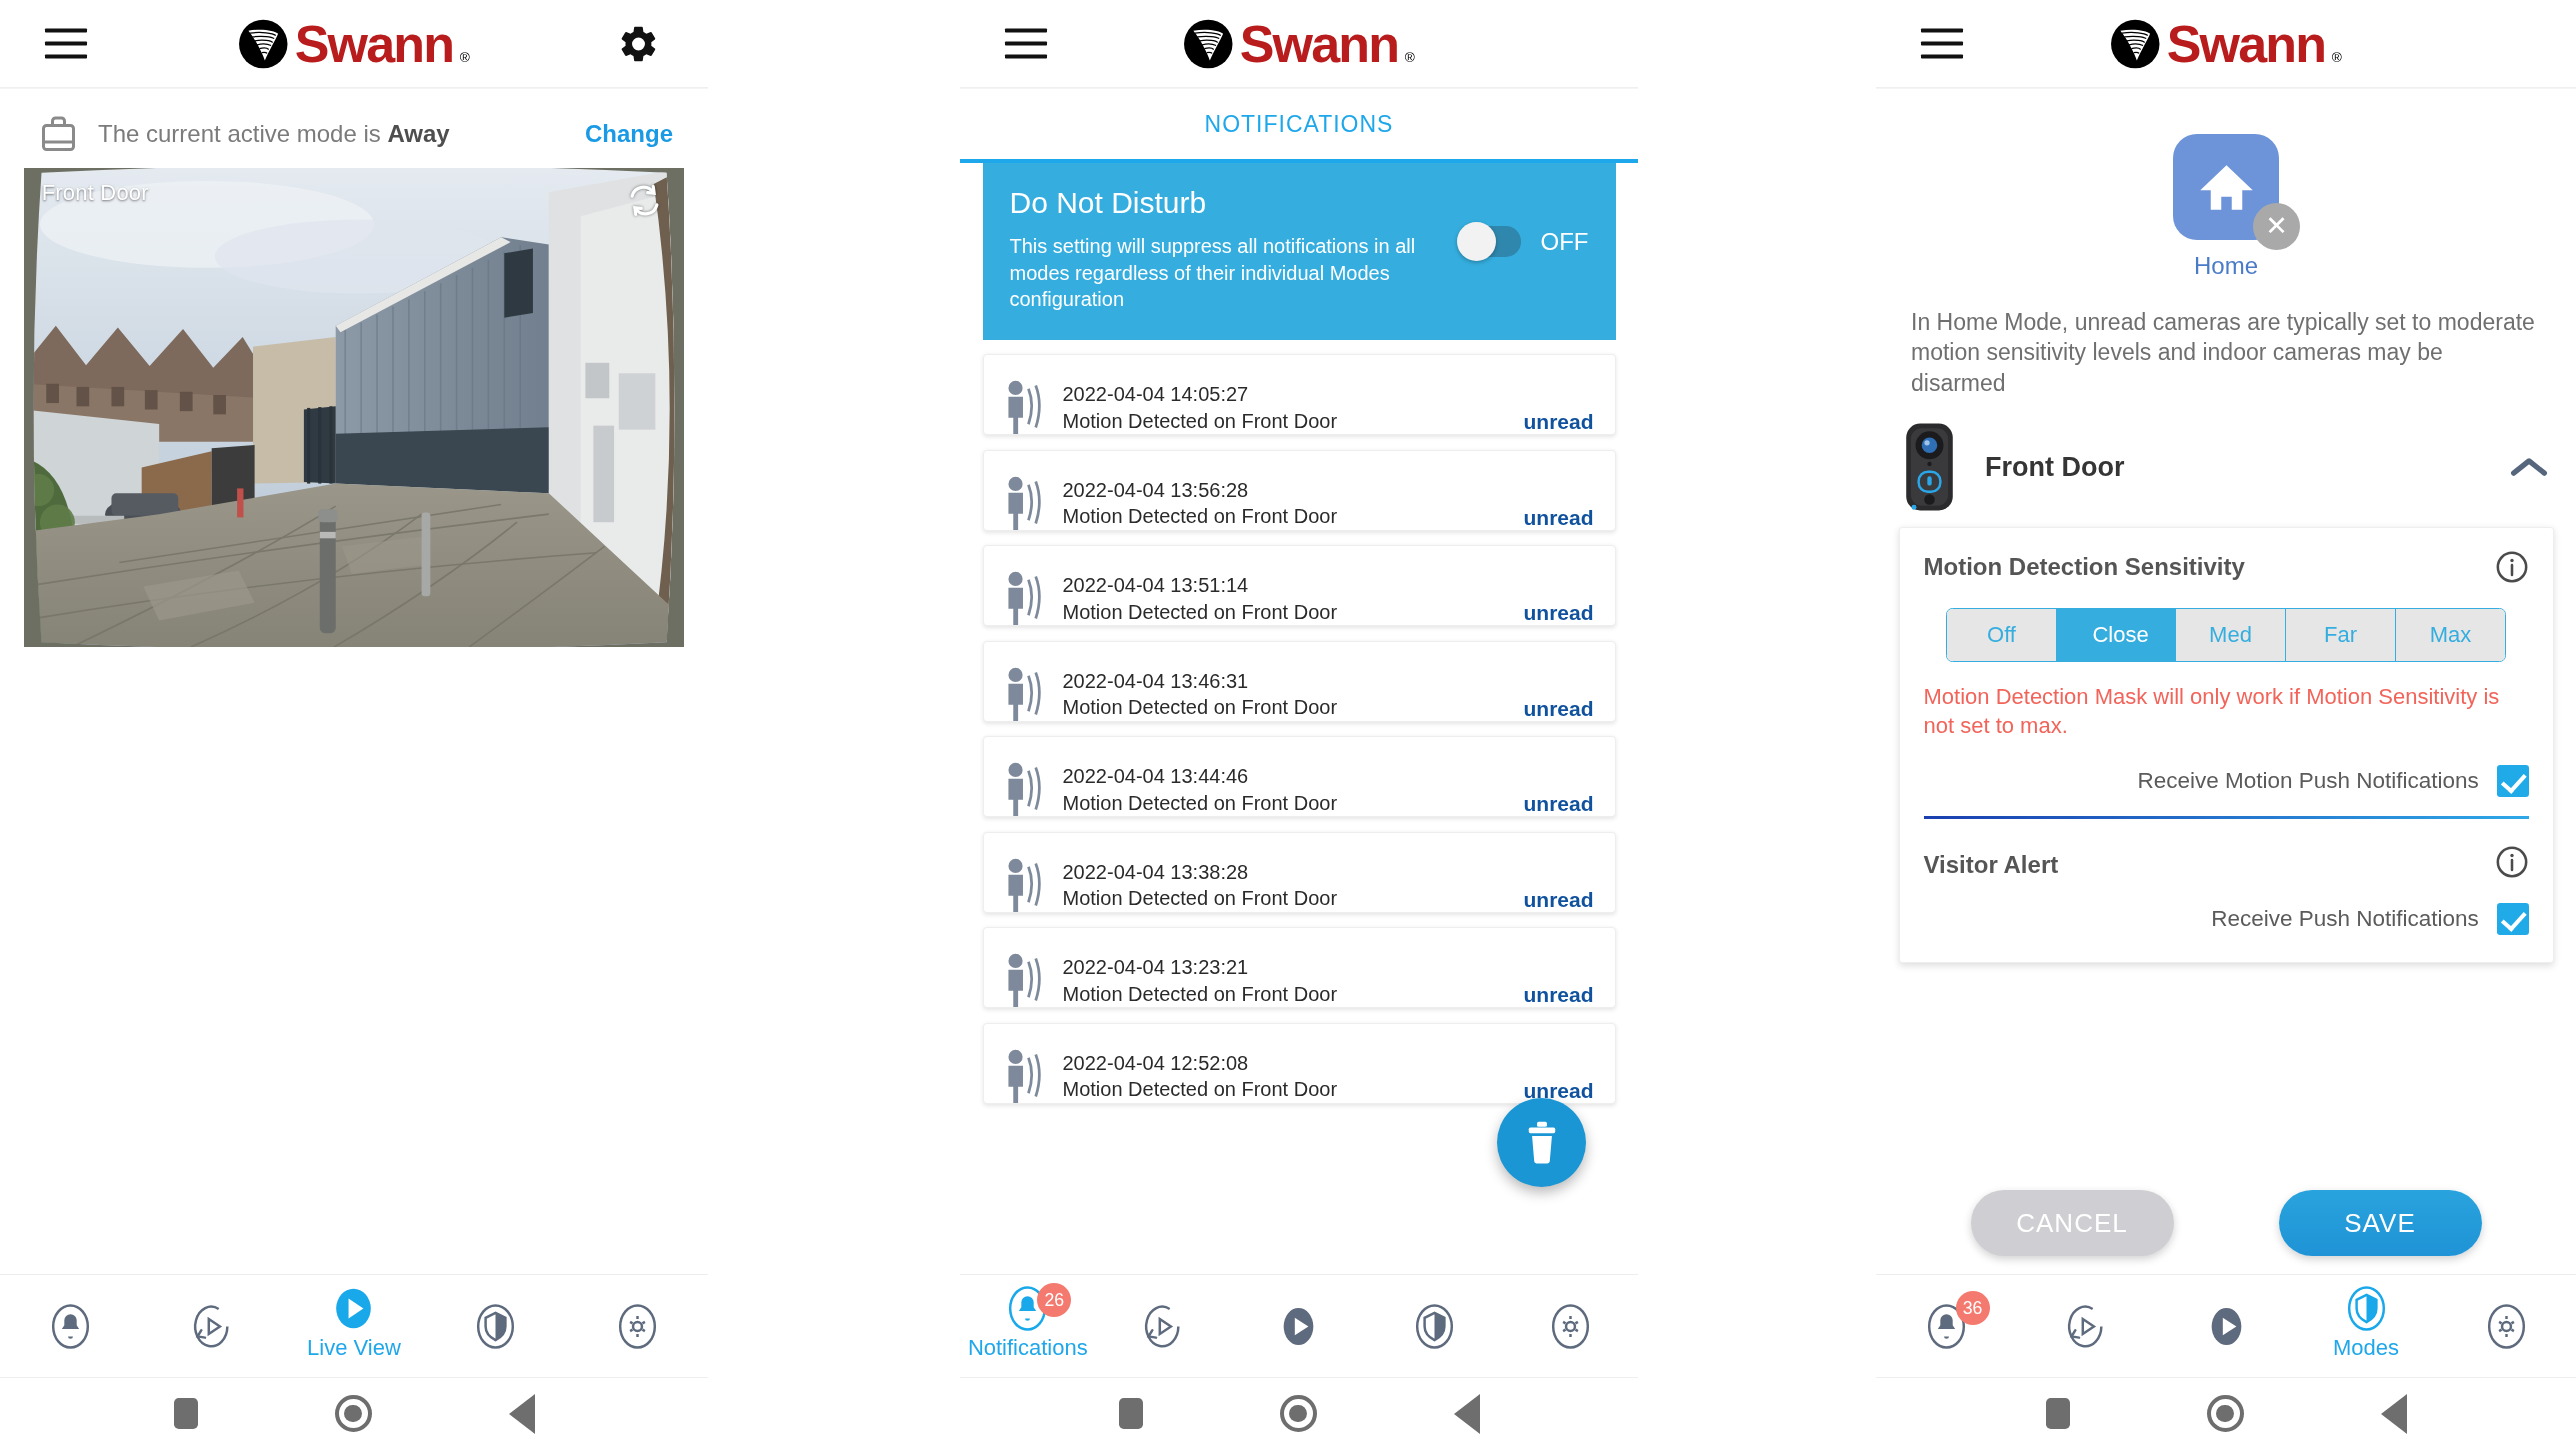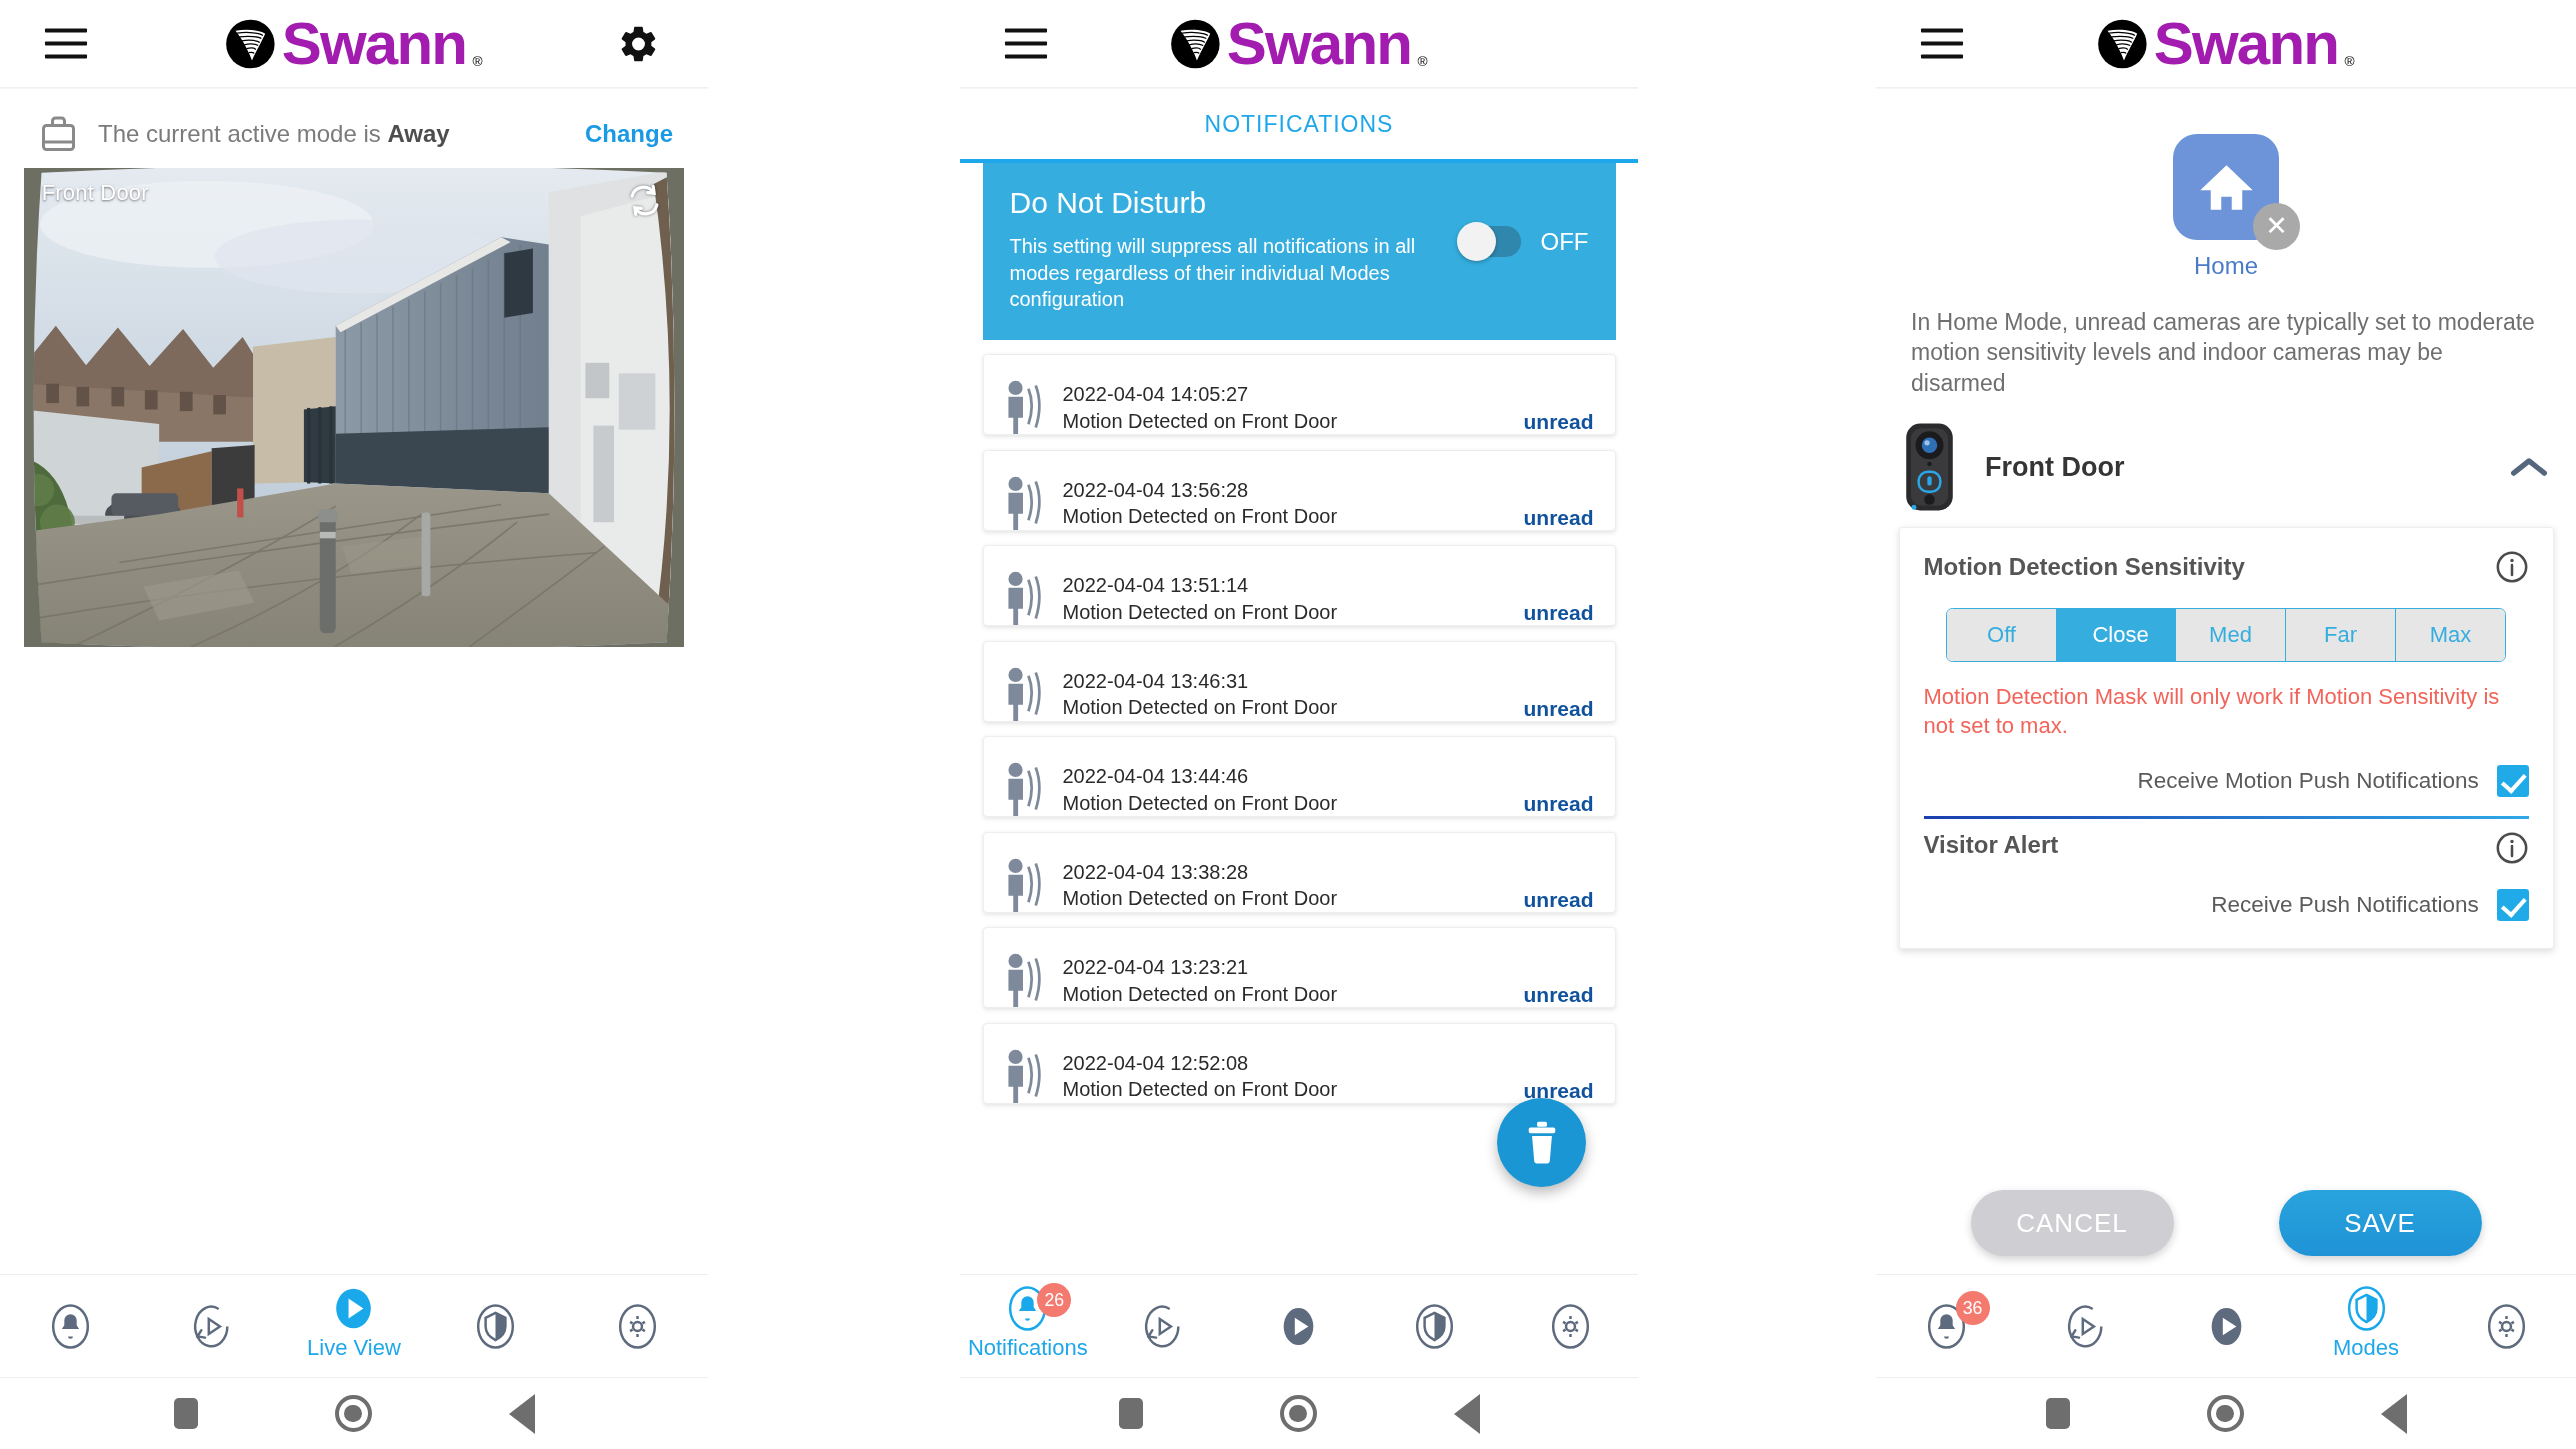--- a/index.html
+++ b/index.html
@@ -25,21 +25,21 @@
     height: 87px; flex: 0 0 87px;
     display: flex; align-items: center; position: relative;
     background: #fff;
   }
   .hamburger { position: absolute; left: 45px; top: 50%; transform: translateY(-50%);
     width: 42px; height: 31px; display: flex; flex-direction: column; justify-content: space-between; cursor: pointer; }
   .hamburger i { display: block; height: 4.8px; background: #111; border-radius: 0.8px; }
   .logo-wrap { position: absolute; left: 50%; top: 50%; transform: translate(-50%,-50%);
     display: flex; align-items: center; gap: 6.4px; }
   .logo-mark { width: 50px; height: 50px; flex: 0 0 50px; }
-  .logo-word { font-size: 60px; font-weight: 700; letter-spacing: -1.8px; color: #a21caf; line-height: 1; }
+  .logo-word { font-size: 52px; font-weight: 700; letter-spacing: -1.8px; color: #b91c1c; line-height: 1; }
   .logo-reg { font-size: 13.7px; color: #000; align-self: flex-end; padding-bottom: 4.8px; }
   .gear-top { position: absolute; right: 48px; top: 50%; transform: translateY(-50%); width: 43px; height: 43px; }
   .hair-soft { height: 2.4px; background: linear-gradient(180deg,#ececec,#f7f7f7); width:100%; flex:0 0 2.4px; }
 
   
   .mode-strip { height: 79px; flex: 0 0 79px; display: flex; align-items: center; padding: 11px 35px 0 40px; }
   .bag-icon { width: 37px; height: 39px; flex: 0 0 37px; margin-right: 21px; }
   .mode-text { font-size: 24px; color: #7b7b7b; flex: 1; white-space: nowrap; }
   .mode-text b { color: #4e4e4e; font-weight: 700; }
   .change-link { font-size: 24px; color: #1a9ae4; font-weight: 700; cursor: pointer; }
@@ -145,21 +145,21 @@
   .seg div:last-child { border-right: none; }
   .seg div.on { background: #35aedf; color: #fff; padding-left: 9px; }
 
   .warn { margin-top: 21px; font-size: 22px; color: #f2645a; line-height: 1.3; }
   .checkrow { display: flex; align-items: center; justify-content: flex-end; gap: 17.7px; margin-top: 24px; }
   .checklabel { font-size: 22.5px; color: #5b5b5b; }
   .cbox { width: 32px; height: 32px; border-radius: 3.2px; background: #21aae8; position: relative; flex: 0 0 32px; cursor: pointer; }
   .cbox::after { content: ""; position: absolute; left: 10.5px; top: 4px; width: 9.7px; height: 18.5px;
     border: solid #fff; border-width: 0 4px 4px 0; transform: rotate(42deg); }
   .divider-grad { height: 3.2px; margin-top: 19.3px; background: linear-gradient(90deg,#1b3fb0,#2ea8e8); }
-  .sec-head { display: flex; align-items: flex-start; justify-content: space-between; margin-top: 12px; gap: 44px; }
+  .sec-head { display: flex; align-items: flex-end; justify-content: space-between; margin-top: 26px; gap: 44px; }
 
   .actions { display: flex; justify-content: center; gap: 105px; padding: 0 0 17.7px 0; flex: 0 0 auto; }
   .btn { min-width: 203px; height: 66px; border-radius: 33px; display: flex; align-items: center;
     justify-content: center; font-size: 26px; letter-spacing: 1px; color: #fff; cursor: pointer;
     box-shadow: 0 3.2px 8px rgba(0,0,0,.18); }
   .btn.cancel { background: #cfcfd3; }
   .btn.save { background: linear-gradient(180deg,#29a3dd,#1f93d6); }
 </style>
 </head>
 <body>

